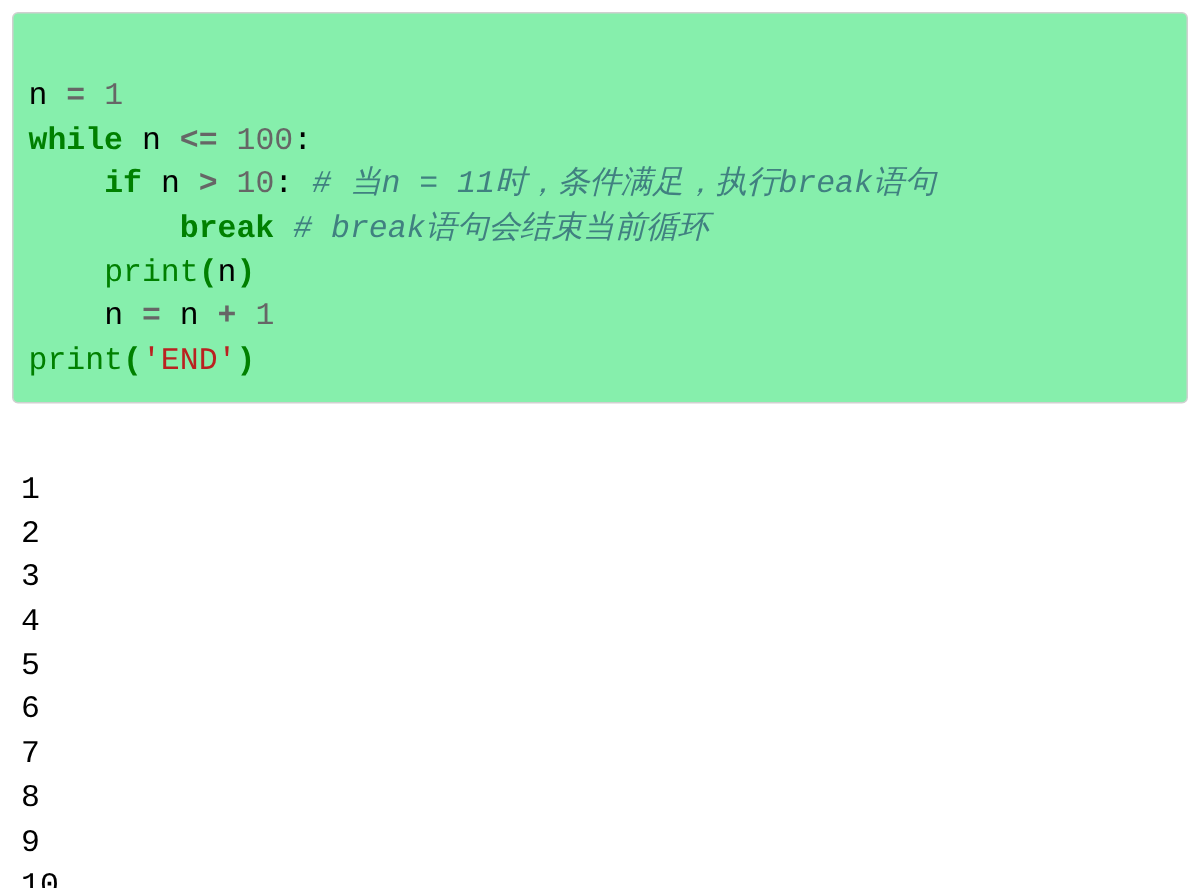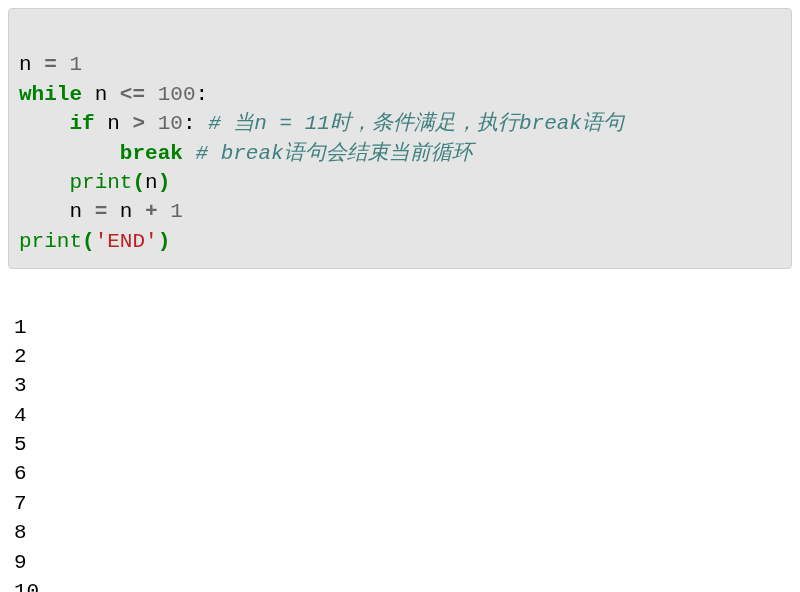--- a/index.html
+++ b/index.html
@@ -6,21 +6,21 @@
     body {
       width: 800px;
       height: 592px;
       background: #ffffff;
       font-family: "Courier New", Courier, monospace;
       font-size: 21px;
       line-height: 1.4;
       padding: 8px;
     }
     .code-block {
-      background: #e5e5e5;
+      background: #86efac;
       border: 1px solid #d0d0d0;
       border-radius: 4px;
       padding: 12px 10px;
       white-space: pre;
       font-family: "Courier New", Courier, monospace;
       margin-bottom: 10px;
       overflow: hidden;
     }
     .output-block {
       white-space: pre;

